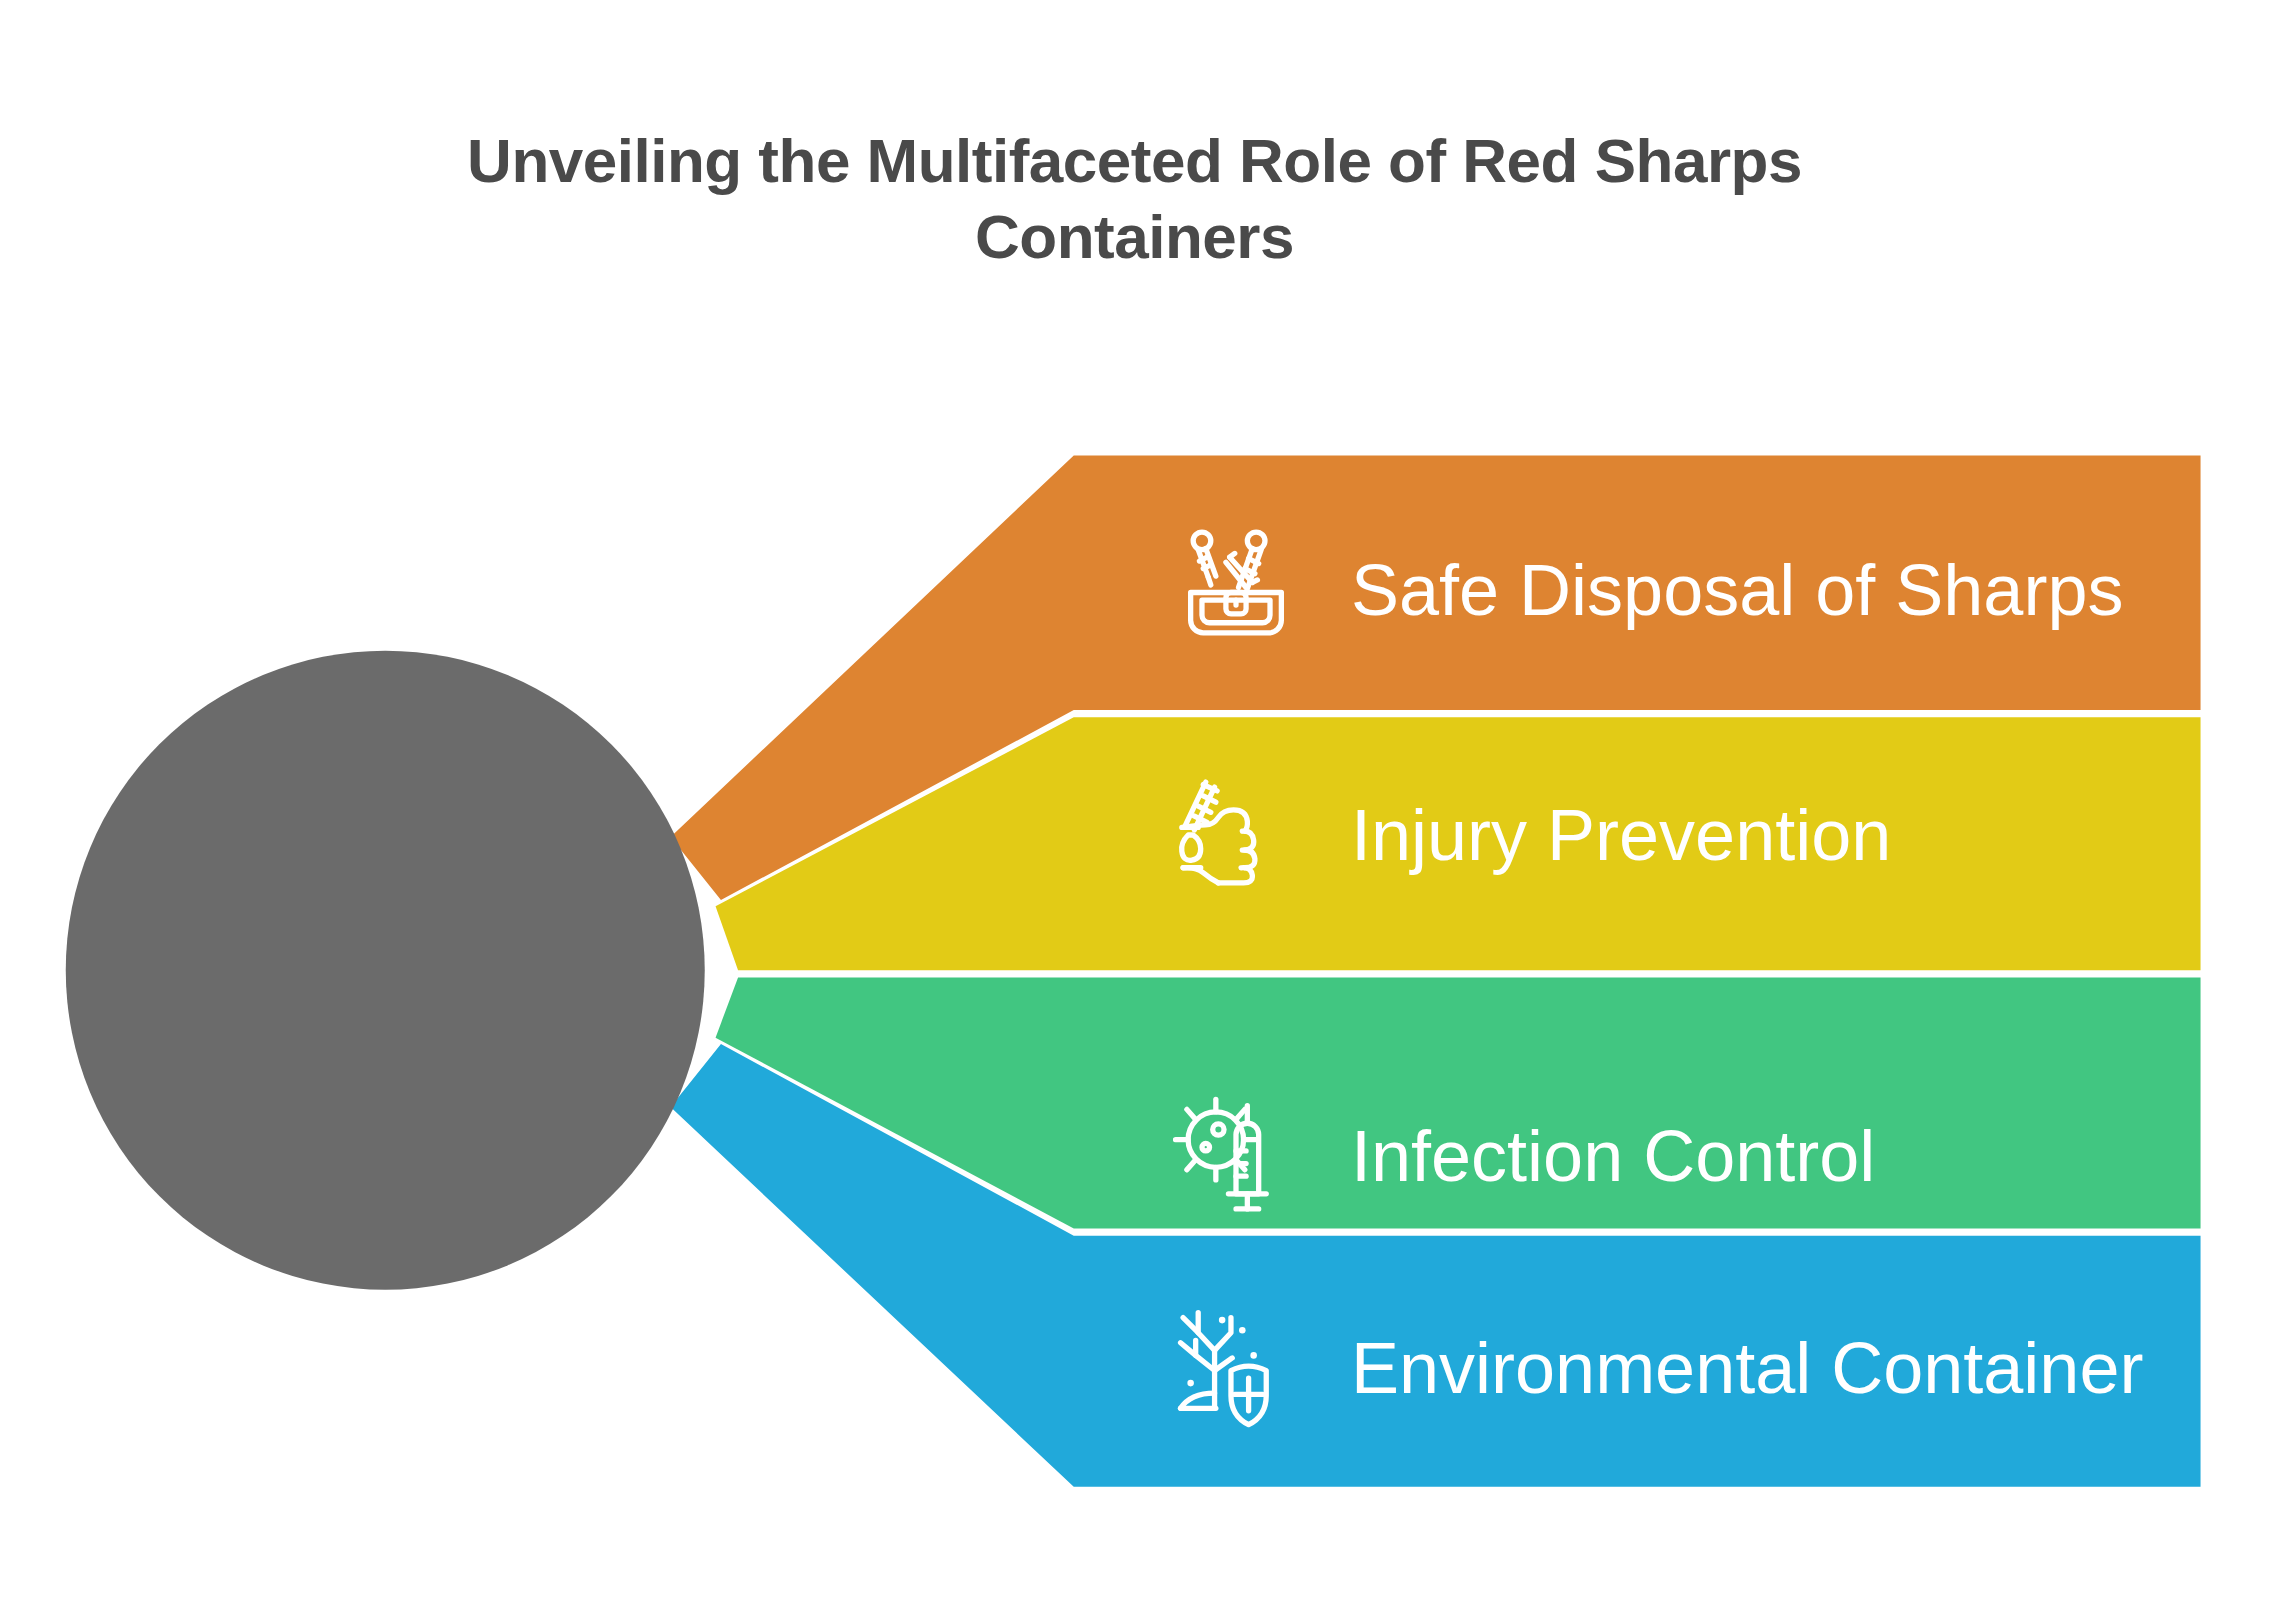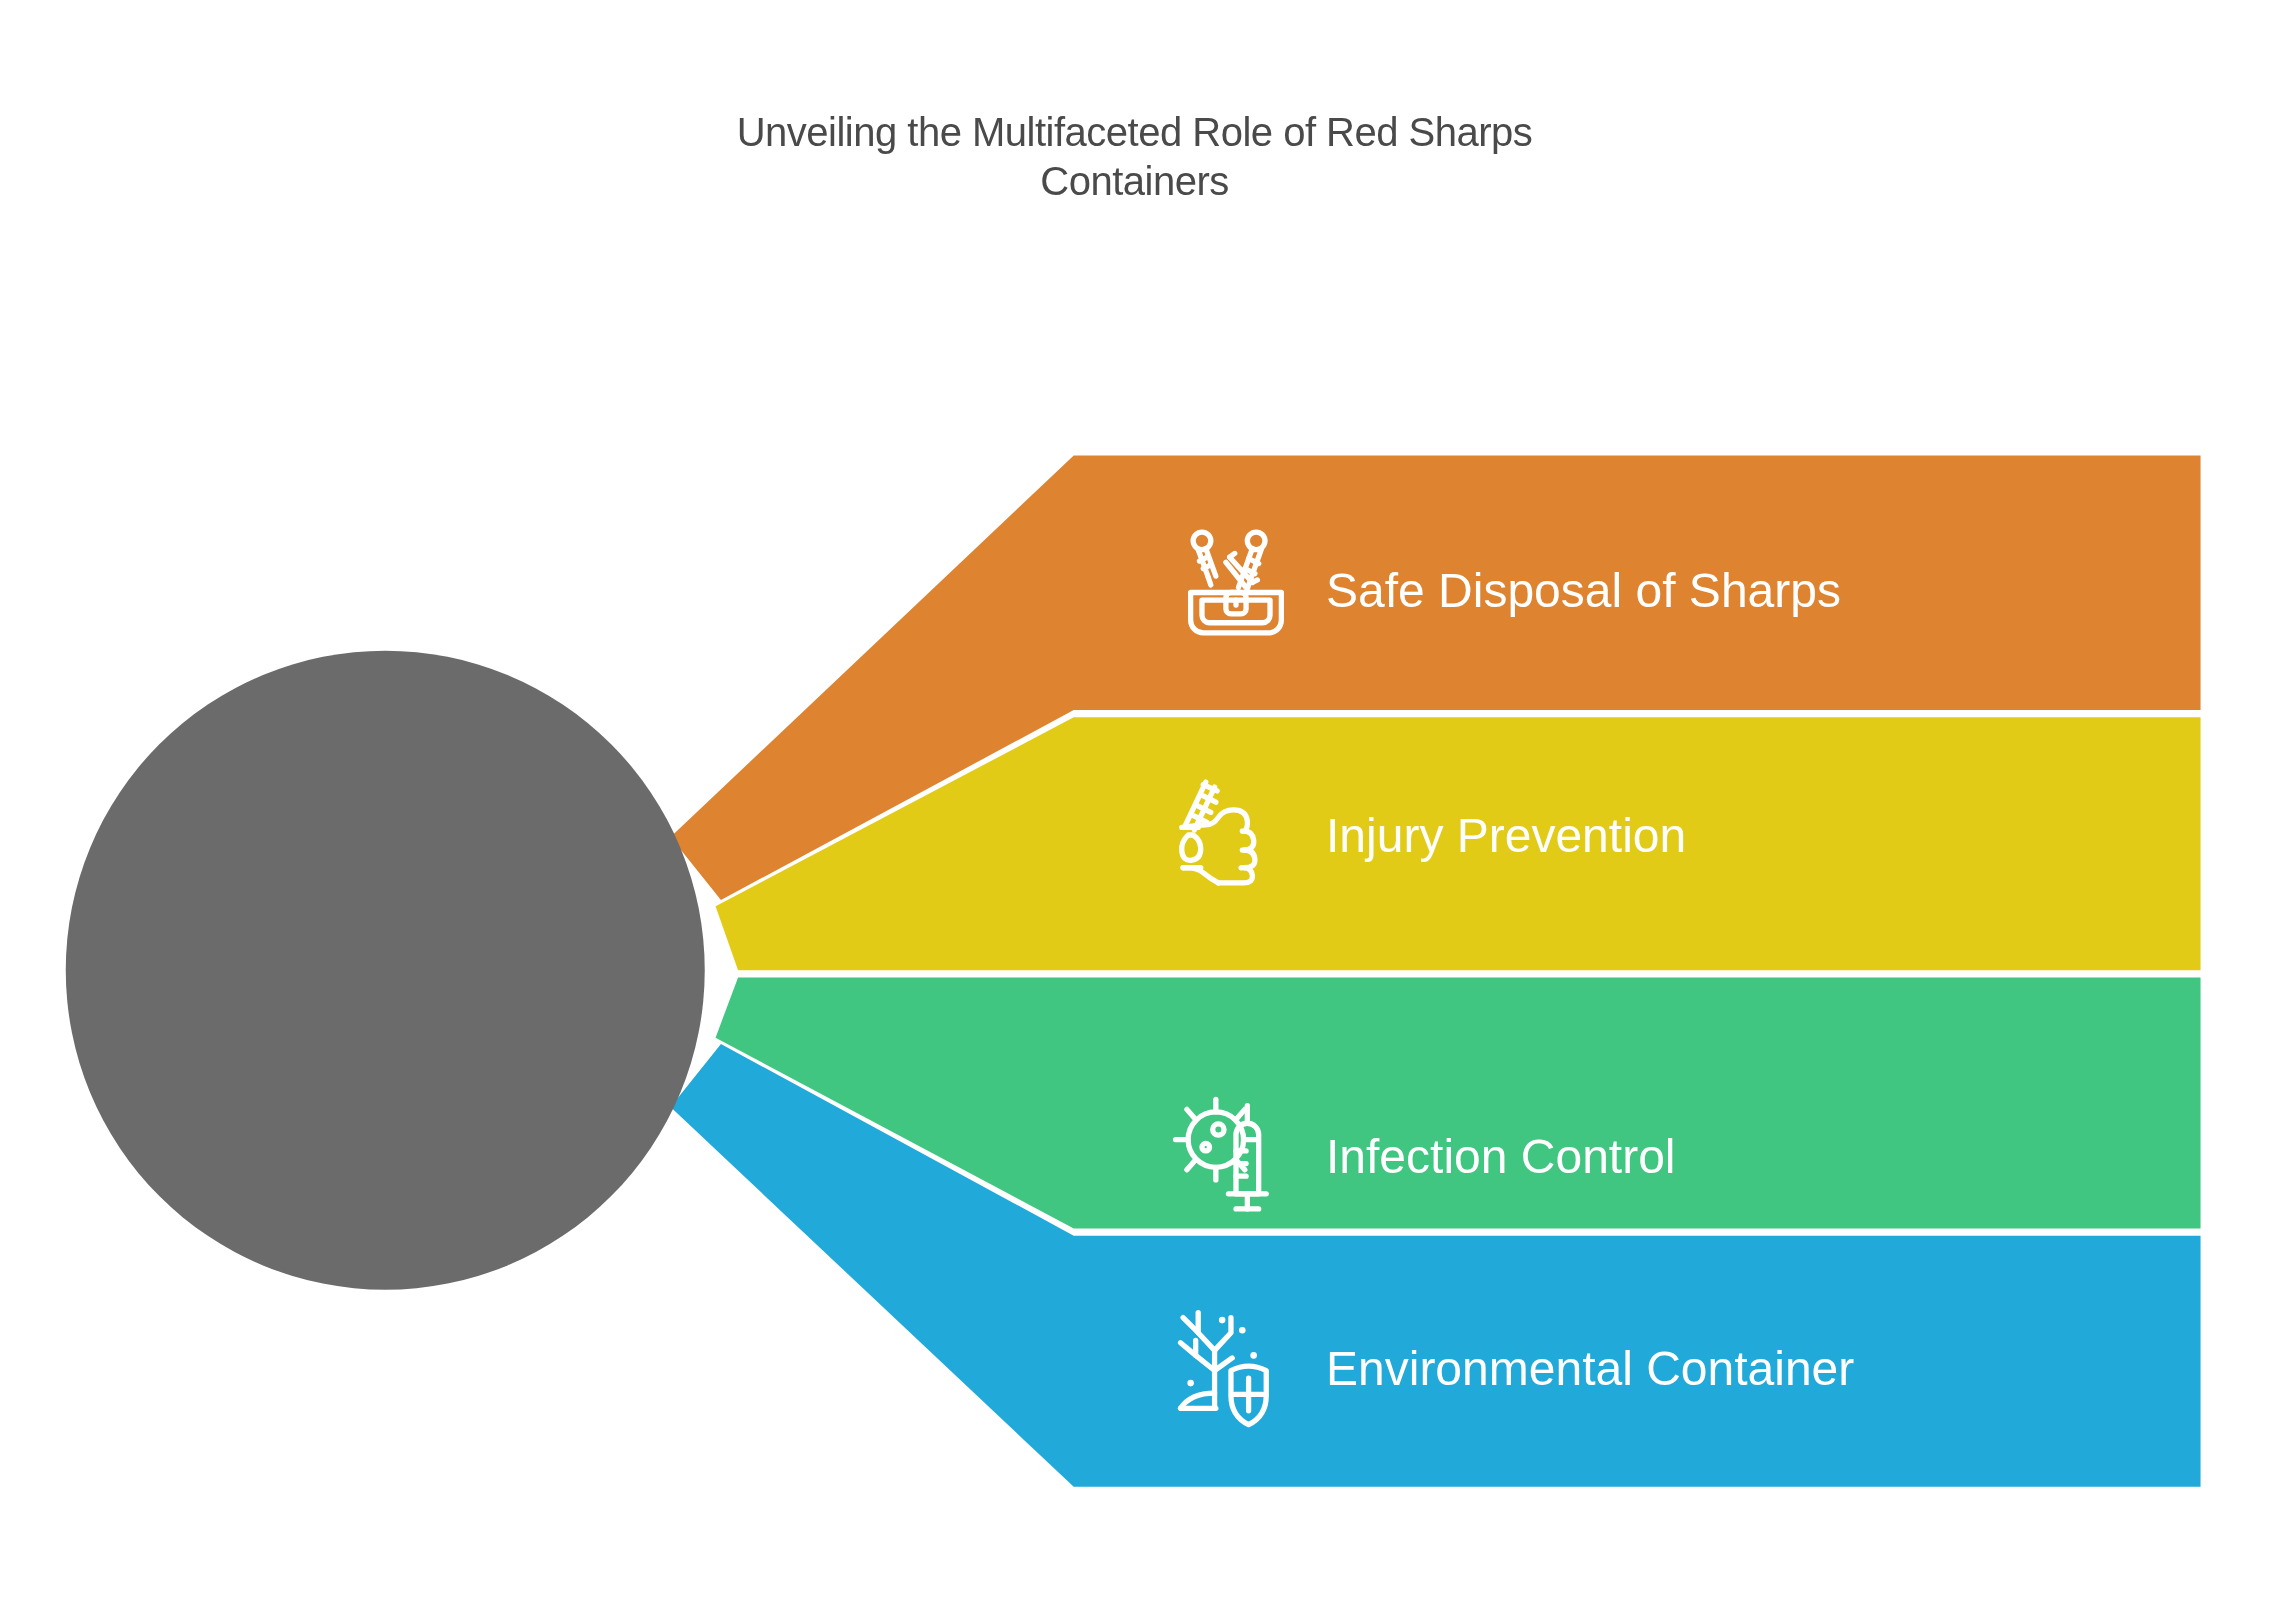--- a/index.html
+++ b/index.html
@@ -21,26 +21,26 @@
     width: 2269px;
     height: 1620px;
     background: #ffffff;
   }
 
   
   #page-title {
     position: absolute;
     left: 50%;
     transform: translateX(-50%);
-    top: 108px;
+    top: 123px;
     width: 1710px;
     text-align: center;
     color: #4a4a4a;
-    font-size: 40px;
-    font-weight: normal;
+    font-size: 62px;
+    font-weight: bold;
     line-height: 1.22;
     letter-spacing: -0.5px;
     font-family: "Liberation Sans", "DejaVu Sans", sans-serif;
   }
   #page-title .title-line {
     display: block;
   }
 
   
   #diagram-svg {
@@ -91,24 +91,24 @@
     align-items: center;
     justify-content: center;
   }
   .band-icon svg {
     width: 126px;
     height: 126px;
     display: block;
   }
   .band-label {
     color: #ffffff;
-    font-size: 48px;
+    font-size: 72px;
     font-weight: normal;
     letter-spacing: 0px;
-    margin-left: 20px;
+    margin-left: 45px;
     white-space: nowrap;
     font-family: "Liberation Sans", "DejaVu Sans", sans-serif;
   }
 
   #band-content-0 { left: 1166px; top: 509px; }
   #band-content-1 { left: 1166px; top: 754px; }
   #band-content-2 { left: 1166px; top: 1075px; }
   #band-content-3 { left: 1166px; top: 1287px; }
 </style>
 </head>

